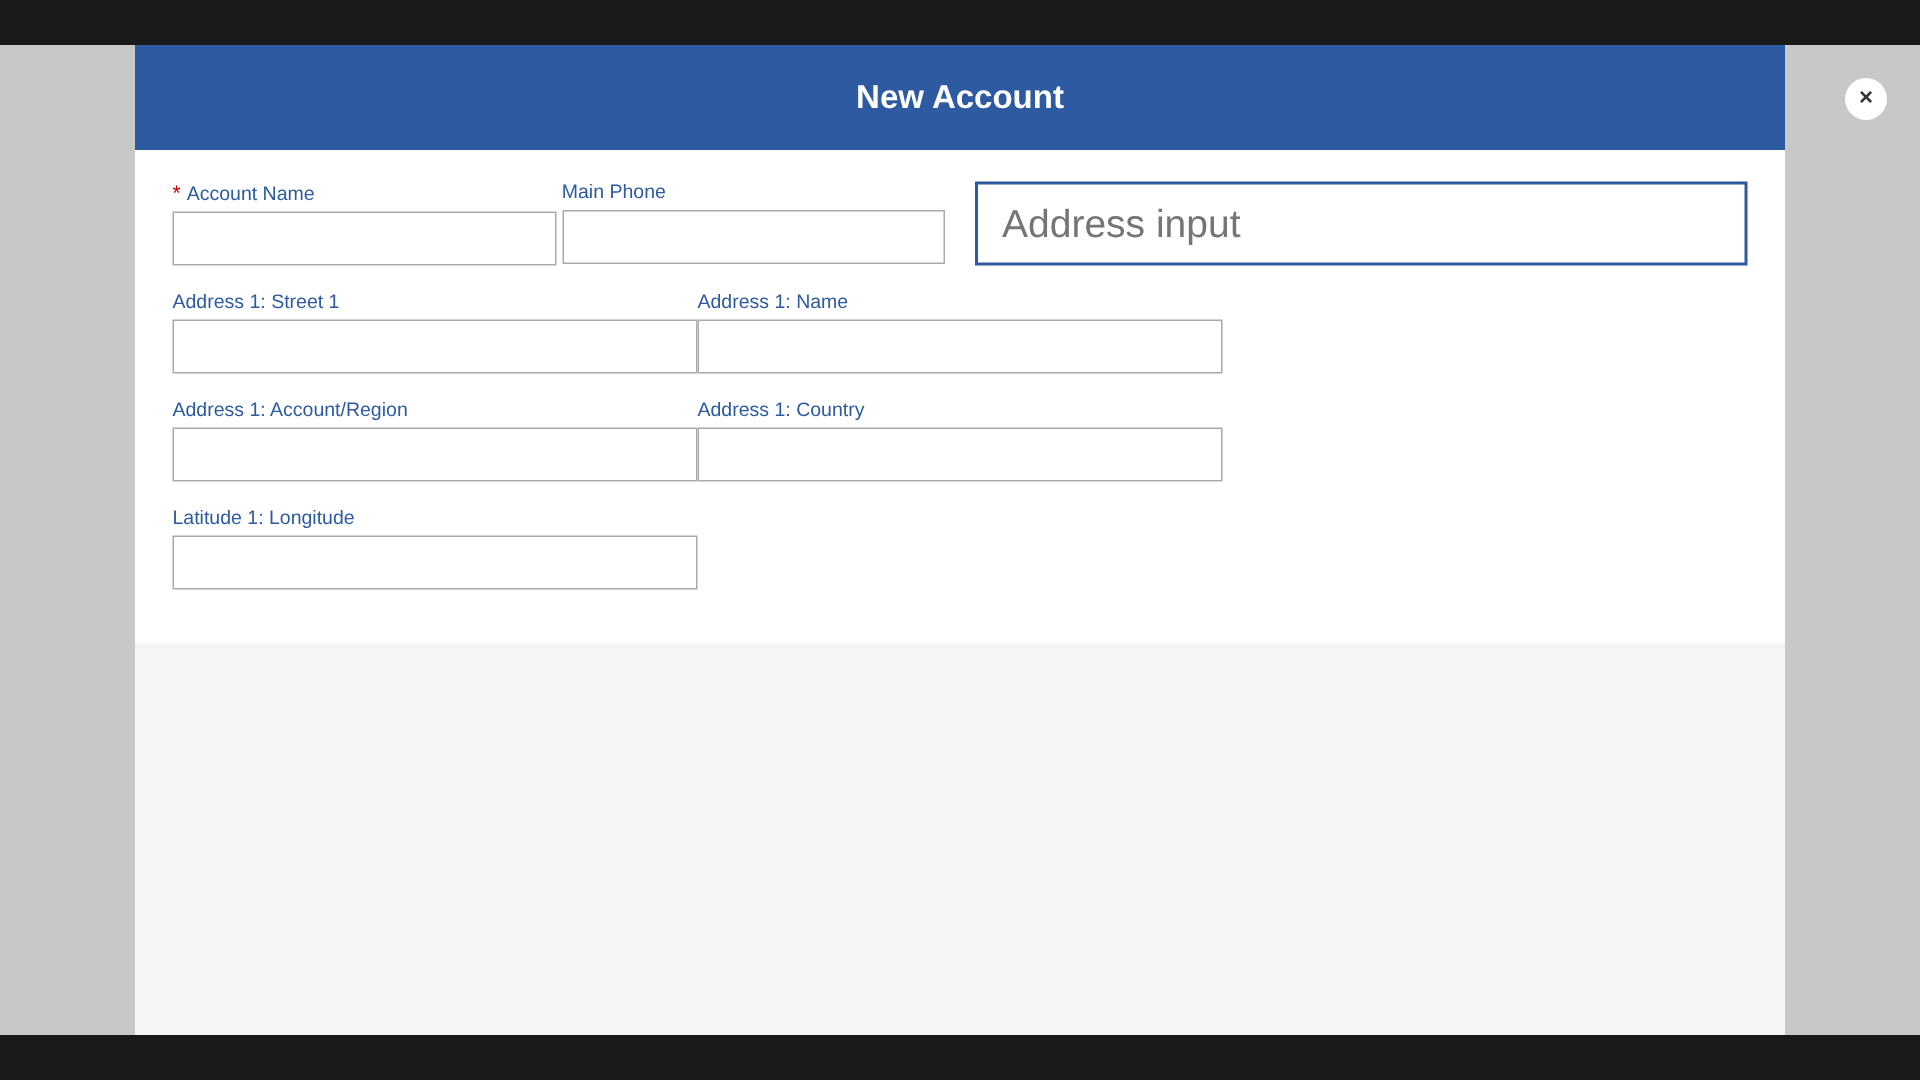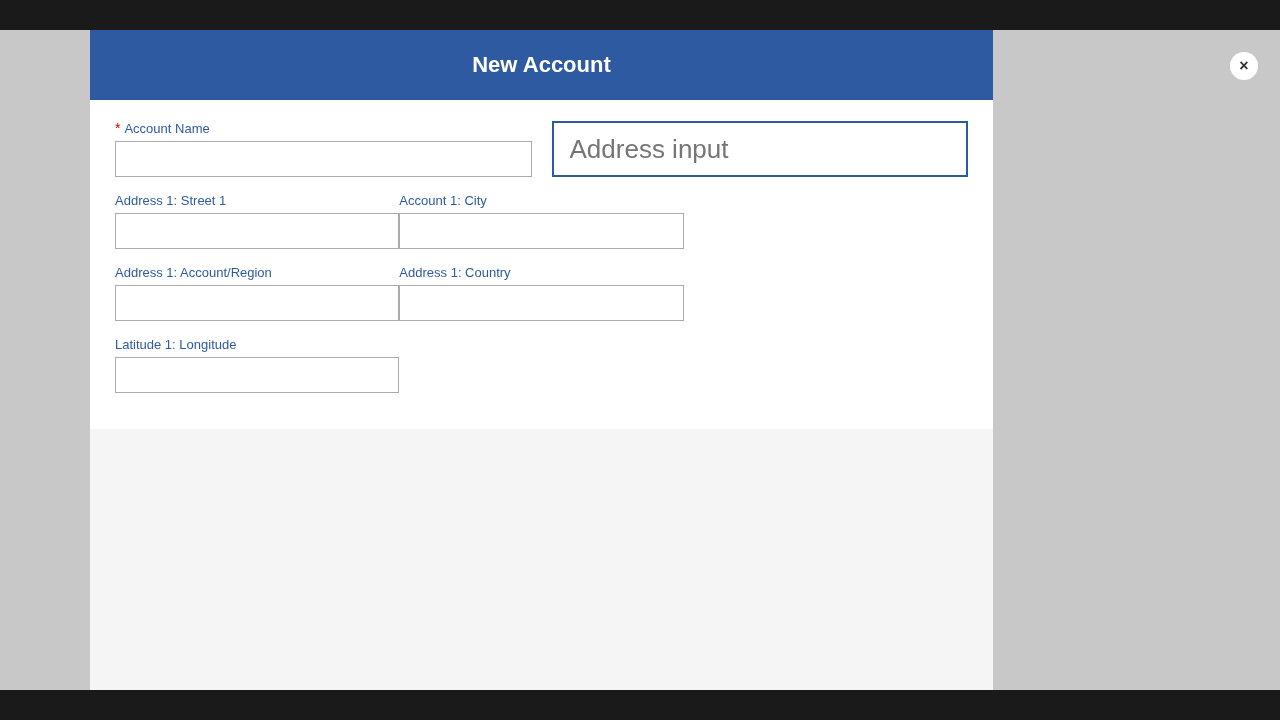--- a/index.html
+++ b/index.html
@@ -36,21 +36,21 @@
       width: 1280px;
       height: 30px;
       background-color: #1a1a1a;
       z-index: 100;
     }
 
     .modal-wrapper {
       position: fixed;
       top: 30px;
       left: 90px;
-      width: 903px;
+      width: 1100px;
       bottom: 30px;
       background-color: #f5f5f5;
       overflow: hidden;
     }
 
     .modal-header {
       background-color: #2d5aa0;
       color: white;
       text-align: center;
       padding: 22px 0;
@@ -167,33 +167,37 @@
   <div class="modal-body">
 
     <div class="top-form-row">
       <div class="left-fields">
         <div class="form-group">
           <div class="form-label">
             <span class="required-star">*</span><span>Account Name</span>
           </div>
           <input type="text" class="form-input" style="">
         </div>
+        <div class="form-group">
+          <div class="form-label">Main Phone</div>
+          <input type="text" class="form-input" style="">
+        </div>
       </div>
       <div class="right-address">
         <input type="text" class="address-input-field" placeholder="Address input" style="">
       </div>
     </div>
 
     <div class="form-row">
       <div class="form-group">
         <div class="form-label">Address 1: Street 1</div>
         <input type="text" class="form-input" style="">
       </div>
       <div class="form-group">
-        <div class="form-label">Account 1: City</div>
+        <div class="form-label">Address 1: Name</div>
         <input type="text" class="form-input" style="">
       </div>
       <div style="flex:1"></div>
     </div>
 
 
     <div class="form-row">
       <div class="form-group">
         <div class="form-label">Address 1: Account/Region</div>
         <input type="text" class="form-input" style="">

